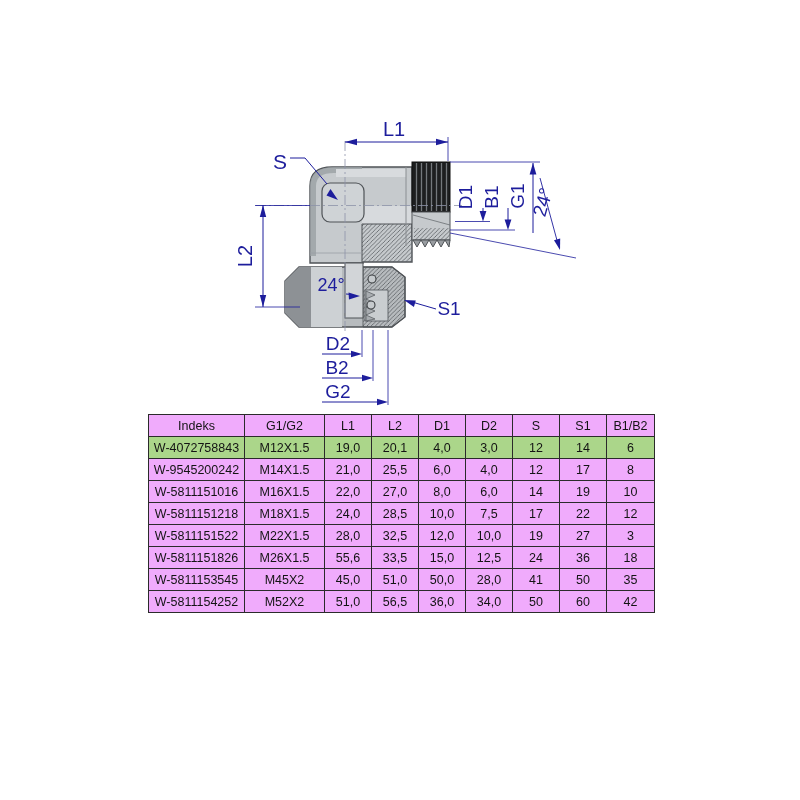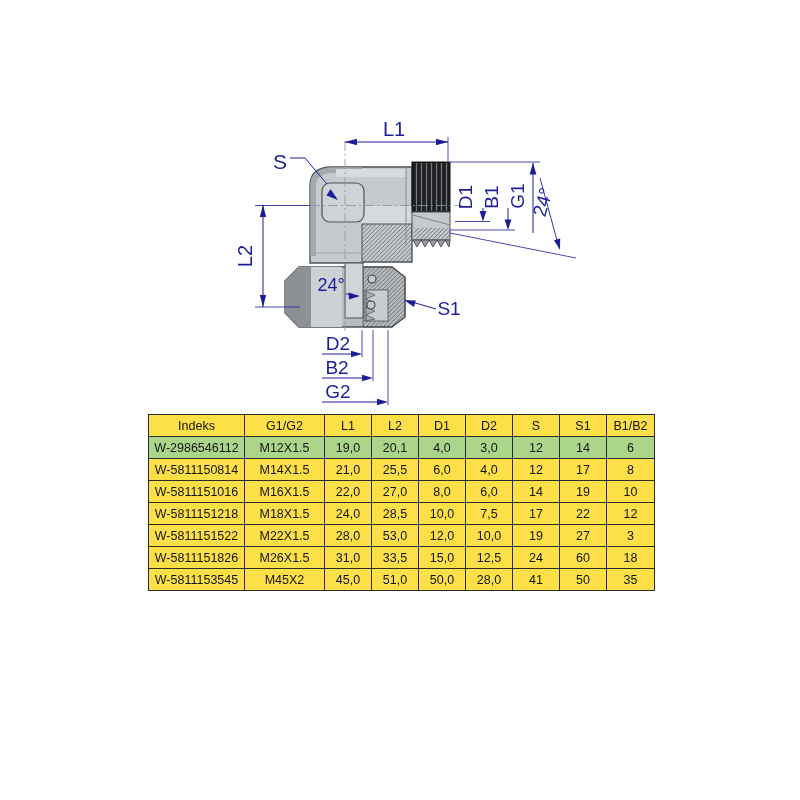--- a/index.html
+++ b/index.html
@@ -5,21 +5,21 @@
   html,body{margin:0;padding:0;background:#ffffff;}
   body{width:800px;height:800px;font-family:"Liberation Sans", sans-serif;}
   .page{position:relative;width:800px;height:800px;background:#fff;overflow:hidden;text-decoration:underline;}
   svg.drawing{position:absolute;left:0;top:0;}
 
   
   .dim{stroke:var(--dim,#1d1d9c);fill:none;}
   .dimfill{fill:var(--dim,#1d1d9c);stroke:none;}
   .dimtxt{fill:var(--dim,#1d1d9c);font-family:"Liberation Sans",sans-serif;}
 
-  .spec-table{position:absolute;left:148px;top:414px;border-collapse:collapse;table-layout:fixed;background:#fde047;}
+  .spec-table{position:absolute;left:148px;top:414px;border-collapse:collapse;table-layout:fixed;background:#f0abfc;}
   .spec-table col.c0{width:96px}
   .spec-table col.c1{width:80px}
   .spec-table col.cn{width:47px}
   .spec-table col.c8{width:48px}
   .spec-table th,.spec-table td{
     border:1px solid #2b2b2b;height:21px;padding:0 2px;margin:0;
     font-size:12.5px;font-weight:normal;color:#141414;text-align:center;
     vertical-align:middle;white-space:nowrap;overflow:hidden;
   }
   .spec-table tr.hl td{background:var(--hl,#abd68a);}
@@ -198,32 +198,32 @@
           <th>L2</th>
           <th>D1</th>
           <th>D2</th>
           <th>S</th>
           <th>S1</th>
           <th>B1/B2</th>
         </tr>
       </thead>
     <tbody>
         <tr class="hl">
-          <td>W-2986546112</td>
+          <td>W-4072758843</td>
           <td>M12X1.5</td>
           <td>19,0</td>
           <td>20,1</td>
           <td>4,0</td>
           <td>3,0</td>
           <td>12</td>
           <td>14</td>
           <td>6</td>
         </tr>
         <tr>
-          <td>W-5811150814</td>
+          <td>W-9545200242</td>
           <td>M14X1.5</td>
           <td>21,0</td>
           <td>25,5</td>
           <td>6,0</td>
           <td>4,0</td>
           <td>12</td>
           <td>17</td>
           <td>8</td>
         </tr>
         <tr>
@@ -245,45 +245,56 @@
           <td>10,0</td>
           <td>7,5</td>
           <td>17</td>
           <td>22</td>
           <td>12</td>
         </tr>
         <tr>
           <td>W-5811151522</td>
           <td>M22X1.5</td>
           <td>28,0</td>
-          <td>53,0</td>
+          <td>32,5</td>
           <td>12,0</td>
           <td>10,0</td>
           <td>19</td>
           <td>27</td>
           <td>3</td>
         </tr>
         <tr>
           <td>W-5811151826</td>
           <td>M26X1.5</td>
-          <td>31,0</td>
+          <td>55,6</td>
           <td>33,5</td>
           <td>15,0</td>
           <td>12,5</td>
           <td>24</td>
-          <td>60</td>
+          <td>36</td>
           <td>18</td>
         </tr>
         <tr>
           <td>W-5811153545</td>
           <td>M45X2</td>
           <td>45,0</td>
           <td>51,0</td>
           <td>50,0</td>
           <td>28,0</td>
           <td>41</td>
           <td>50</td>
           <td>35</td>
         </tr>
+        <tr>
+          <td>W-5811154252</td>
+          <td>M52X2</td>
+          <td>51,0</td>
+          <td>56,5</td>
+          <td>36,0</td>
+          <td>34,0</td>
+          <td>50</td>
+          <td>60</td>
+          <td>42</td>
+        </tr>
       </tbody>
   </table>
 
 </div>
 
 </body></html>

